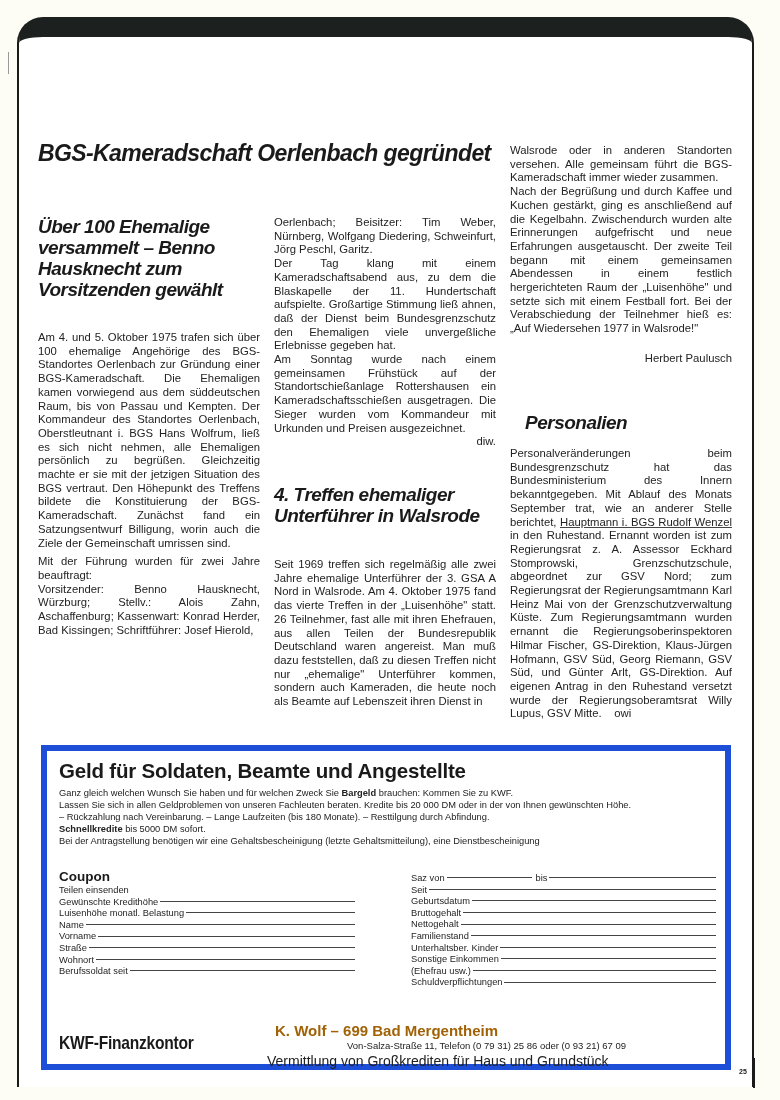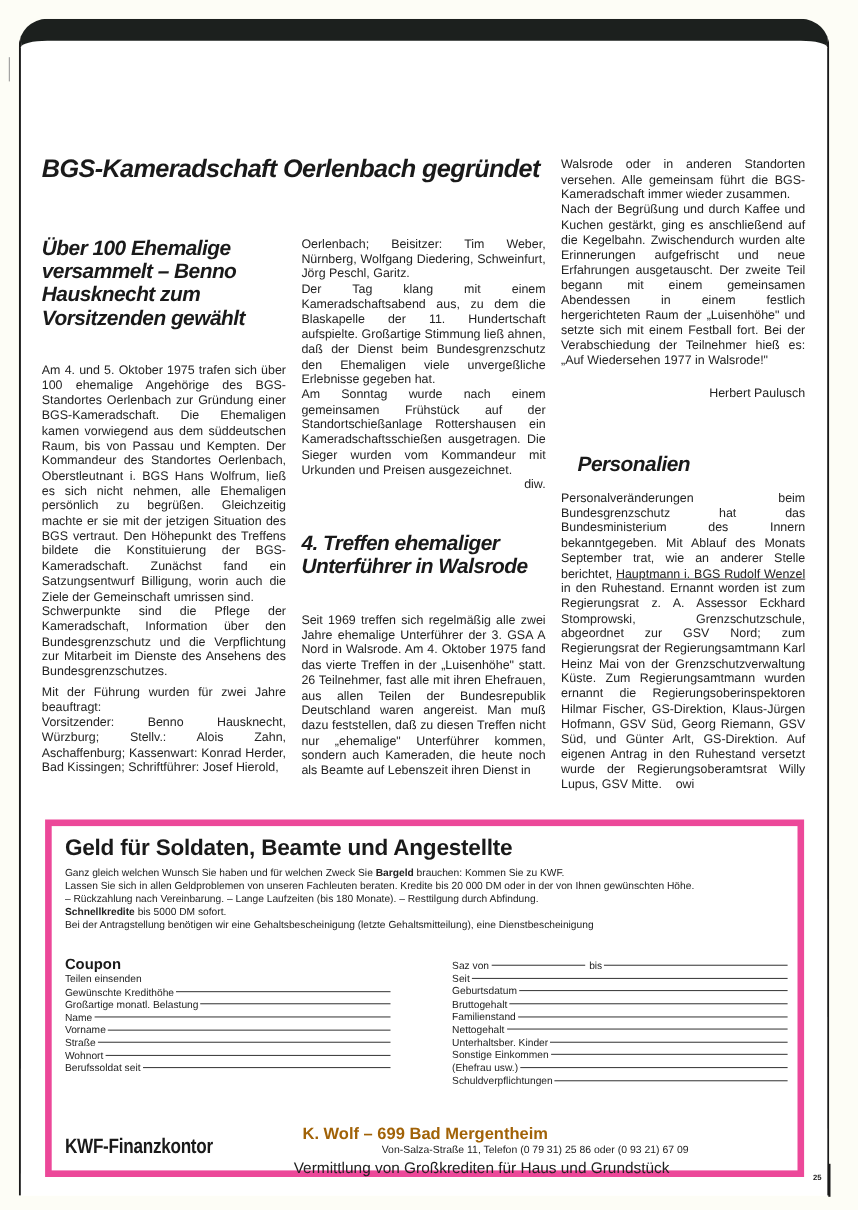--- a/index.html
+++ b/index.html
@@ -43,21 +43,21 @@
   }
   .h-walsrode { left:274px; top:484px; width:230px; }
   .col2b { left:274px; top:558px; width:222px; }
   .col3a { left:510px; top:144px; width:222px; }
   .h-personal { left:490px; top:412px; width:230px;margin-left:35px; }
   .col3b { left:510px; top:447px; width:222px; }
   .u { text-decoration:underline; text-decoration-color:#444; }
 
   .ad-box {
     position:absolute; left:41px; top:745px; width:690px; height:325px;
-    border:6px solid #ec4899; box-sizing:border-box; background:#fff;
+    border:6px solid #1d4ed8; box-sizing:border-box; background:#fff;
   }
   .ad-title {
     position:absolute; left:12px; top:8px; font-weight:bold; font-size:20.5px; color:#1a1a1a;
     letter-spacing:-0.2px;
   }
   .ad-text { position:absolute; left:12px; top:36px; width:660px; font-size:9.3px; line-height:12px; color:#222; }
   .ad-text p { margin:0; white-space:nowrap; }
   .ad-text b { font-weight:bold; }
 
   .coupon-title { position:absolute; left:12px; top:118px; font-weight:bold; font-size:13.5px; color:#1a1a1a; }
@@ -85,21 +85,20 @@
 <body>
 
 <div class="left-mark"></div>
 <div class="page-frame"></div>
 
 <div class="h-main">BGS-Kameradschaft Oerlenbach gegründet</div>
 <div class="h-sub">Über 100 Ehemalige versammelt – Benno Hausknecht zum Vorsitzenden gewählt</div>
 
 <div class="col col1">
   <p>Am 4. und 5. Oktober 1975 trafen sich über 100 ehemalige Angehörige des BGS-Standortes Oerlenbach zur Gründung einer BGS-Kameradschaft. Die Ehemaligen kamen vorwiegend aus dem süddeutschen Raum, bis von Passau und Kempten. Der Kommandeur des Standortes Oerlenbach, Oberstleutnant i. BGS Hans Wolfrum, ließ es sich nicht nehmen, alle Ehemaligen persönlich zu begrüßen. Gleichzeitig machte er sie mit der jetzigen Situation des BGS vertraut. Den Höhepunkt des Treffens bildete die Konstituierung der BGS-Kameradschaft. Zunächst fand ein Satzungsentwurf Billigung, worin auch die Ziele der Gemeinschaft umrissen sind.</p>
-  <p>Schwerpunkte sind die Pflege der Kameradschaft, Information über den Bundesgrenzschutz und die Verpflichtung zur Mitarbeit im Dienste des Ansehens des Bundesgrenzschutzes.</p>
   <p class="gap">Mit der Führung wurden für zwei Jahre beauftragt:</p>
   <p>Vorsitzender: Benno Hausknecht, Würzburg; Stellv.: Alois Zahn, Aschaffenburg; Kassenwart: Konrad Herder, Bad Kissingen; Schriftführer: Josef Hierold,</p>
 </div>
 
 <div class="col col2a">
   <p>Oerlenbach; Beisitzer: Tim Weber, Nürnberg, Wolfgang Diedering, Schweinfurt, Jörg Peschl, Garitz.</p>
   <p>Der Tag klang mit einem Kameradschaftsabend aus, zu dem die Blaskapelle der 11. Hundertschaft aufspielte. Großartige Stimmung ließ ahnen, daß der Dienst beim Bundesgrenzschutz den Ehemaligen viele unvergeßliche Erlebnisse gegeben hat.</p>
   <p>Am Sonntag wurde nach einem gemeinsamen Frühstück auf der Standortschießanlage Rottershausen ein Kameradschaftsschießen ausgetragen. Die Sieger wurden vom Kommandeur mit Urkunden und Preisen ausgezeichnet.</p>
   <p class="sig">diw.</p>
 </div>
@@ -133,21 +132,21 @@
   <div class="coupon-left">
     <div class="field-row">
         <span>Teilen einsenden</span>
       </div>
     <div id="left-fields">
         <div class="field-row">
           <span class="lbl">Gewünschte Kredithöhe</span>
           <span class="line"></span>
         </div>
         <div class="field-row">
-          <span class="lbl">Großartige monatl. Belastung</span>
+          <span class="lbl">Luisenhöhe monatl. Belastung</span>
           <span class="line"></span>
         </div>
         <div class="field-row">
           <span class="lbl">Name</span>
           <span class="line"></span>
         </div>
         <div class="field-row">
           <span class="lbl">Vorname</span>
           <span class="line"></span>
         </div>
@@ -179,25 +178,25 @@
         </div>
         <div class="field-row">
           <span class="lbl">Geburtsdatum</span>
           <span class="line"></span>
         </div>
         <div class="field-row">
           <span class="lbl">Bruttogehalt</span>
           <span class="line"></span>
         </div>
         <div class="field-row">
+          <span class="lbl">Nettogehalt</span>
+          <span class="line"></span>
+        </div>
+        <div class="field-row">
           <span class="lbl">Familienstand</span>
-          <span class="line"></span>
-        </div>
-        <div class="field-row">
-          <span class="lbl">Nettogehalt</span>
           <span class="line"></span>
         </div>
         <div class="field-row">
           <span class="lbl">Unterhaltsber. Kinder</span>
           <span class="line"></span>
         </div>
         <div class="field-row">
           <span class="lbl">Sonstige Einkommen</span>
           <span class="line"></span>
         </div>

